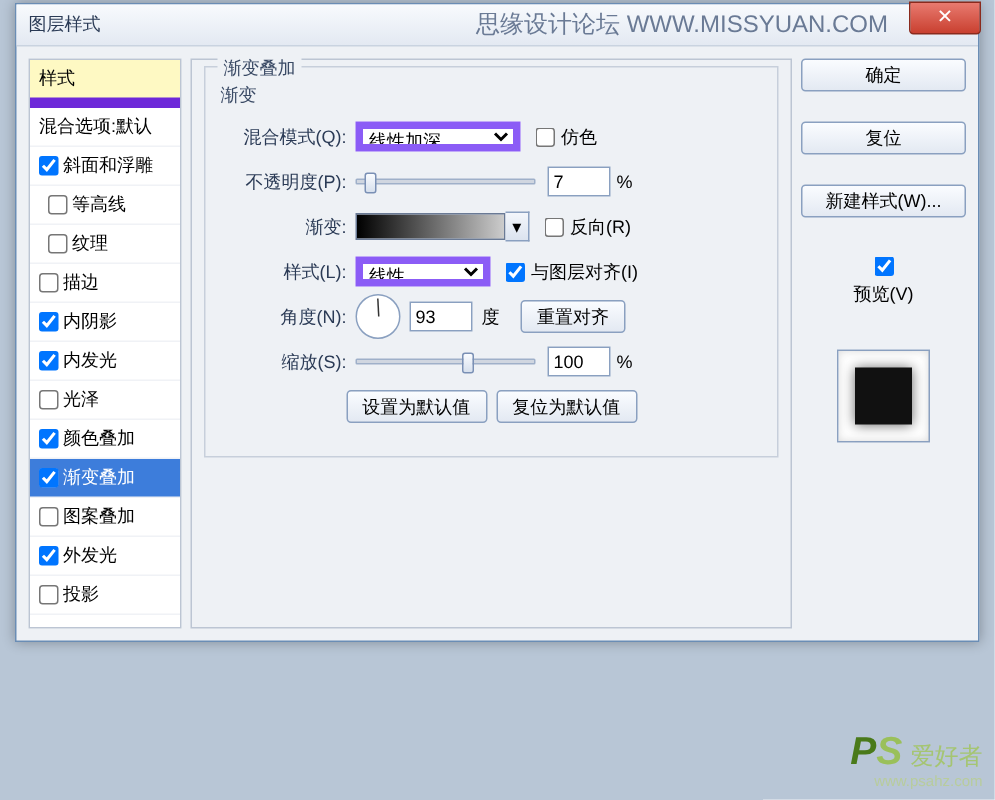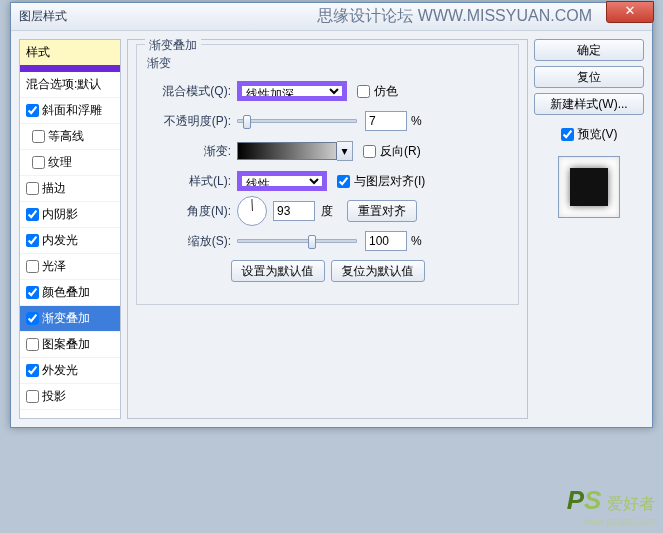--- a/index.html
+++ b/index.html
@@ -24,23 +24,23 @@
 .row-label { width: 90px; text-align: right; padding-right: 6px; color: #2a3a55; }
 select { height: 20px; border: 5px solid #8b5cf6; background: #fff; font-size: 12px; }
 .num-input { width: 42px; height: 20px; border: 1px solid #8aa0c0; padding: 0 3px; text-align: left; background: #fff; }
 .slider { height: 4px; background: #d0d6e0; border: 1px solid #9fb0c9; position: relative; border-radius: 1px; }
 .slider-thumb { position: absolute; top: -5px; width: 8px; height: 14px; background: linear-gradient(#fafcff,#d7e0ed); border: 1px solid #7a90b5; border-radius: 2px; }
 .gradient-preview { width: 100px; height: 18px; background: linear-gradient(to right, #000 0%, #ccc 100%); border: 1px solid #6a7a95; }
 .dropdown-arrow { width: 16px; height: 20px; background: linear-gradient(#f3f6fb,#dbe3ef); border: 1px solid #8aa0c0; border-left: none; display: flex; align-items: center; justify-content: center; }
 .angle-dial { width: 30px; height: 30px; border: 1px solid #8aa0c0; border-radius: 50%; background: #fff; position: relative; }
 .angle-line { position: absolute; left: 50%; top: 50%; width: 12px; height: 1px; background: #333; transform-origin: 0 0; transform: rotate(-93deg); }
 .btn { height: 22px; padding: 0 10px; background: linear-gradient(#fafcff,#e3e9f2); border: 1px solid #8aa0c0; border-radius: 3px; cursor: pointer; display: inline-flex; align-items: center; justify-content: center; }
-.side-buttons { width: 110px; display: flex; flex-direction: column; gap: 5px; align-items: stretch; }
+.side-buttons { width: 110px; display: flex; flex-direction: column; gap: 20px; align-items: stretch; }
 .side-buttons .btn { width: 100%; justify-content: center; }
-.preview-box { display: flex; align-items: center; gap: 4px; margin-top: 6px; justify-content: center; }
+.preview-box { display: flex; align-items: center; gap: 4px; margin-top: 6px; justify-content: center; flex-direction: column; }
 .preview-thumb { width: 62px; height: 62px; background: #fff; border: 1px solid #8aa0c0; margin: 8px auto 0; display: flex; align-items: center; justify-content: center; box-shadow: inset 0 0 6px rgba(0,0,0,0.15); }
 .preview-inner { width: 38px; height: 38px; background: #111; box-shadow: 0 0 8px rgba(0,0,0,0.6); }
 .chk { width: 13px; height: 13px; }
 .wm { position: absolute; right: 8px; bottom: 6px; font-size: 20px; font-weight: bold; font-style: italic; color: #6a8a3a; }
 .wm .p { color: #4a7a1a; font-size: 26px; }
 .wm .s { color: #9ac05a; font-size: 26px; }
 .wm .rest { color: #a5c572; font-size: 16px; font-weight: normal; font-style: normal;}
 .wm .url { display:block; font-size: 10px; color: #b8cc9c; font-style: normal; font-weight: normal; text-align:right;}
 </style>
 </head>

